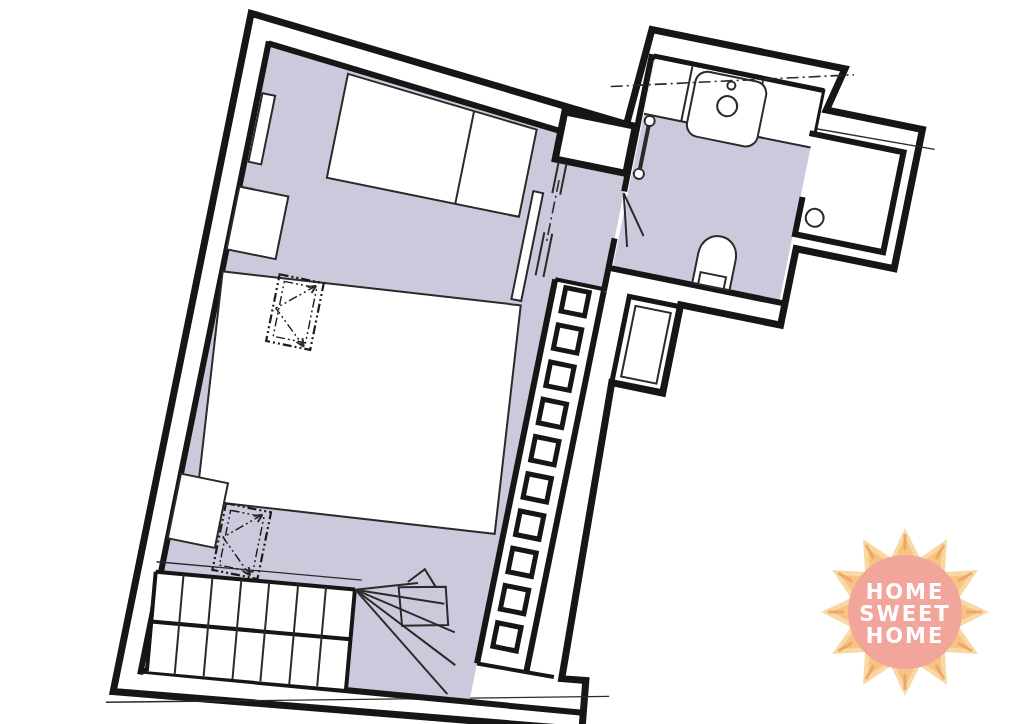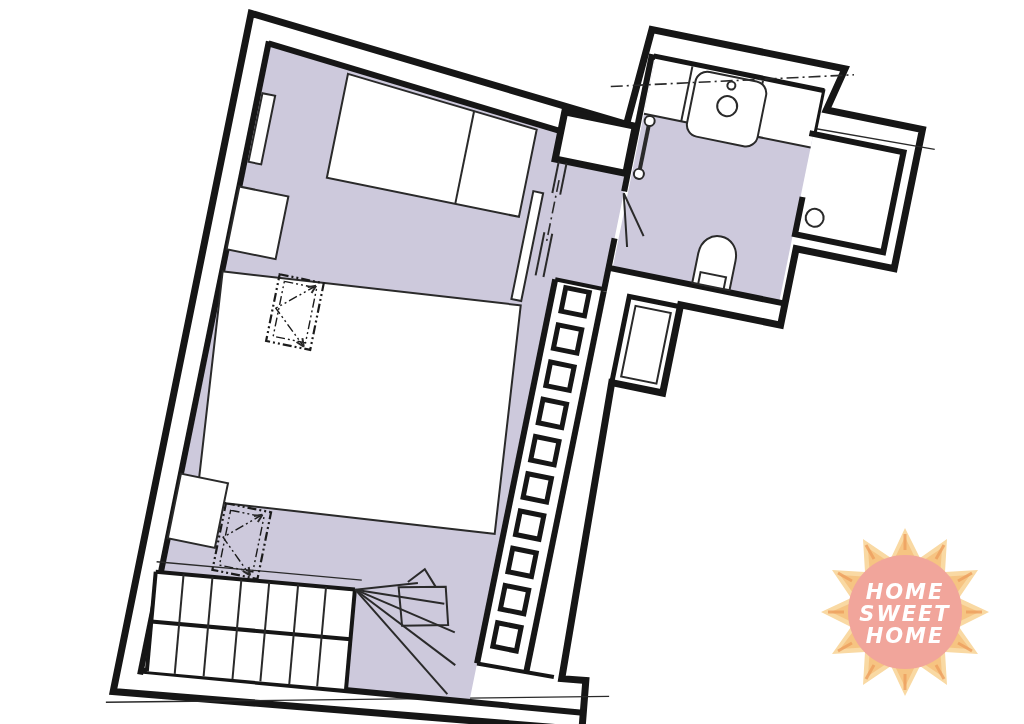--- a/index.html
+++ b/index.html
@@ -1,17 +1,17 @@
 <!DOCTYPE html>
 <html><head>
 <meta charset="utf-8">
 <style>
   html,body{margin:0;padding:0;background:#fff;}
   .page{position:relative;width:1024px;height:724px;background:#fff;overflow:hidden;
-        font-family:"DejaVu Sans", sans-serif;font-style:italic;}
+        font-family:"DejaVu Sans", sans-serif;}
   svg{position:absolute;left:0;top:0;}
   .wall-outer{fill:#ffffff;stroke:#161616;stroke-width:7;stroke-linejoin:miter;}
   .wall{stroke:#161616;stroke-width:6;fill:none;stroke-linecap:butt;}
   .wall-med{stroke:#161616;stroke-width:4;fill:none;}
   .thin{stroke:#2a2a2a;stroke-width:2;fill:none;}
   .hair{stroke:#2a2a2a;stroke-width:1.3;fill:none;}
   .furn{fill:#ffffff;stroke:#2a2a2a;stroke-width:2;}
   .dashdot{stroke:#2a2a2a;stroke-width:1.6;fill:none;stroke-dasharray:12 4 2 4;}
   .skylight{stroke:#1b1b1b;stroke-width:2.2;fill:none;stroke-dasharray:9 3 2 3 2 3;}
   .skyin{stroke:#1b1b1b;stroke-width:1.4;fill:none;stroke-dasharray:9 3 2 3 2 3;}

